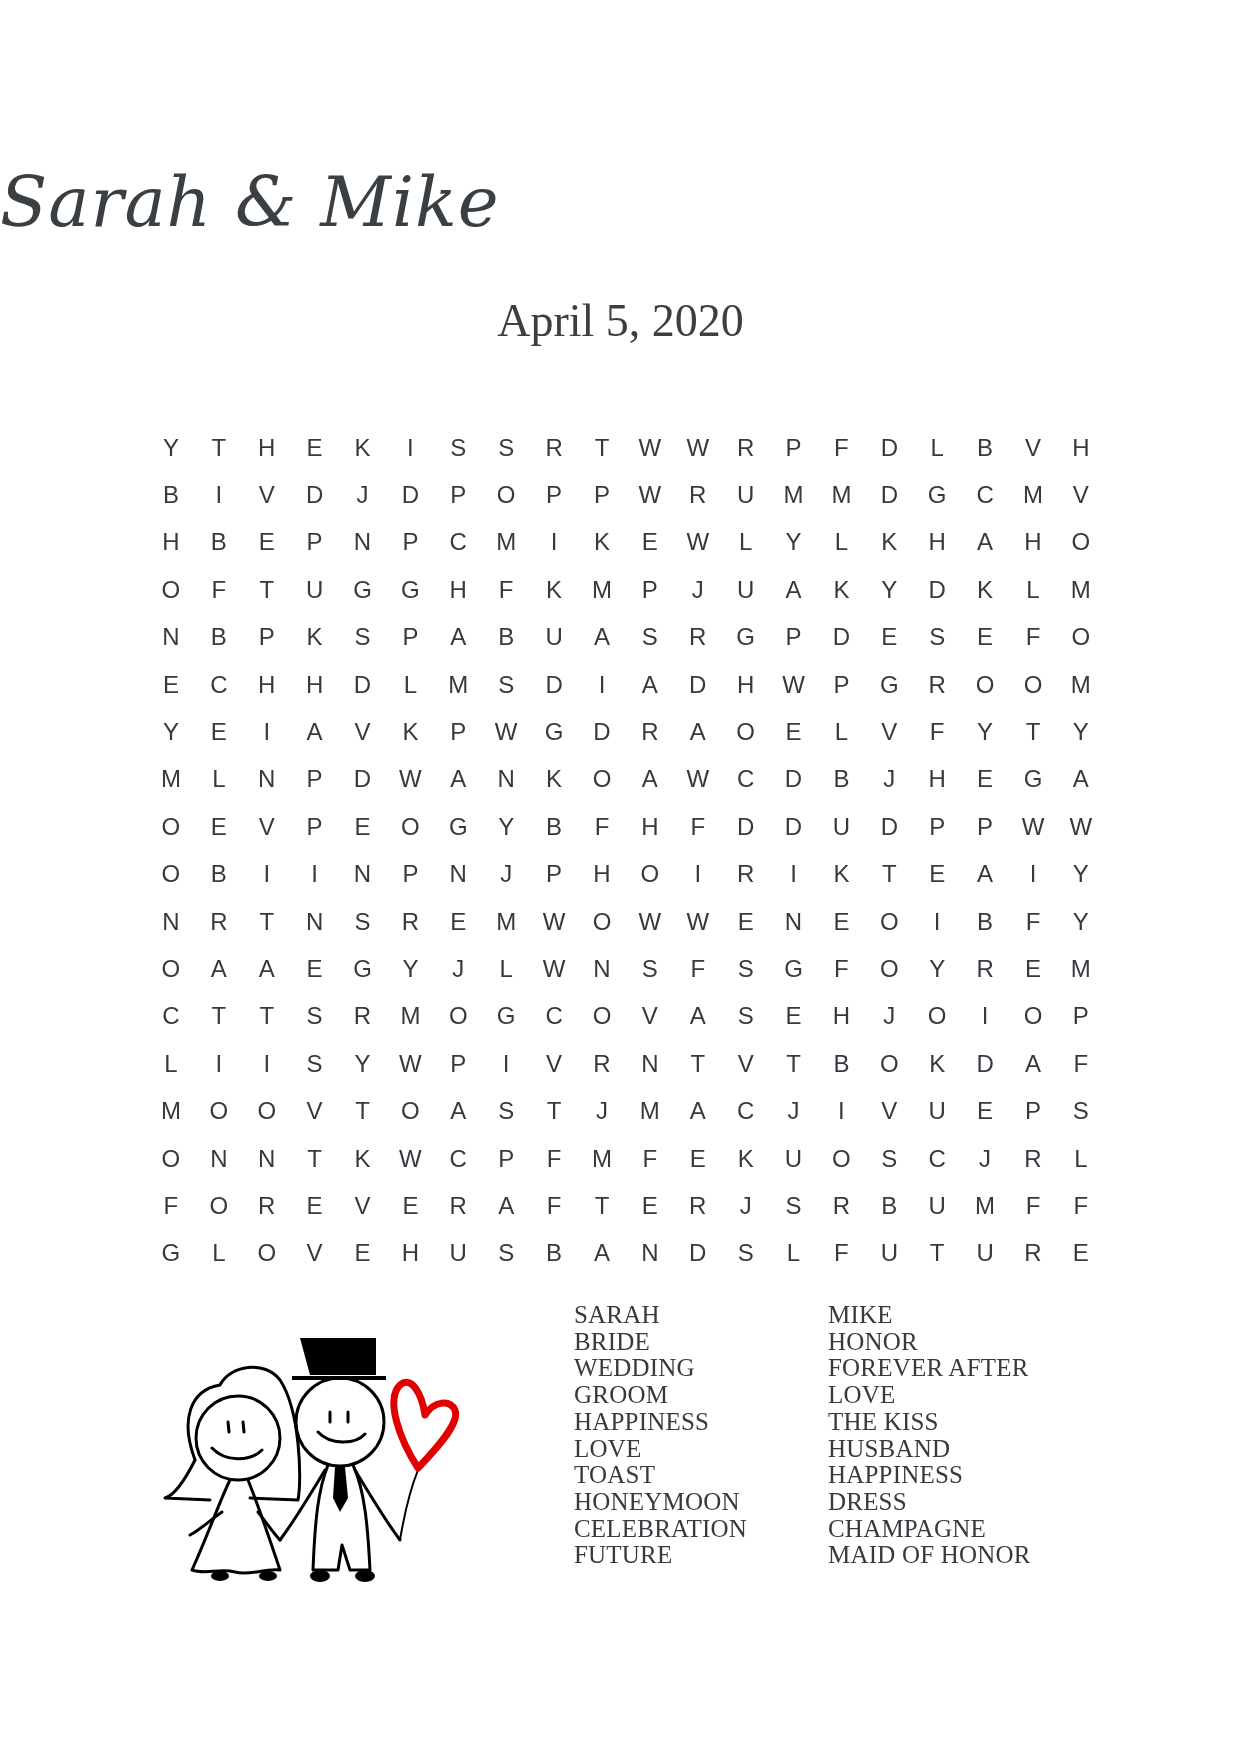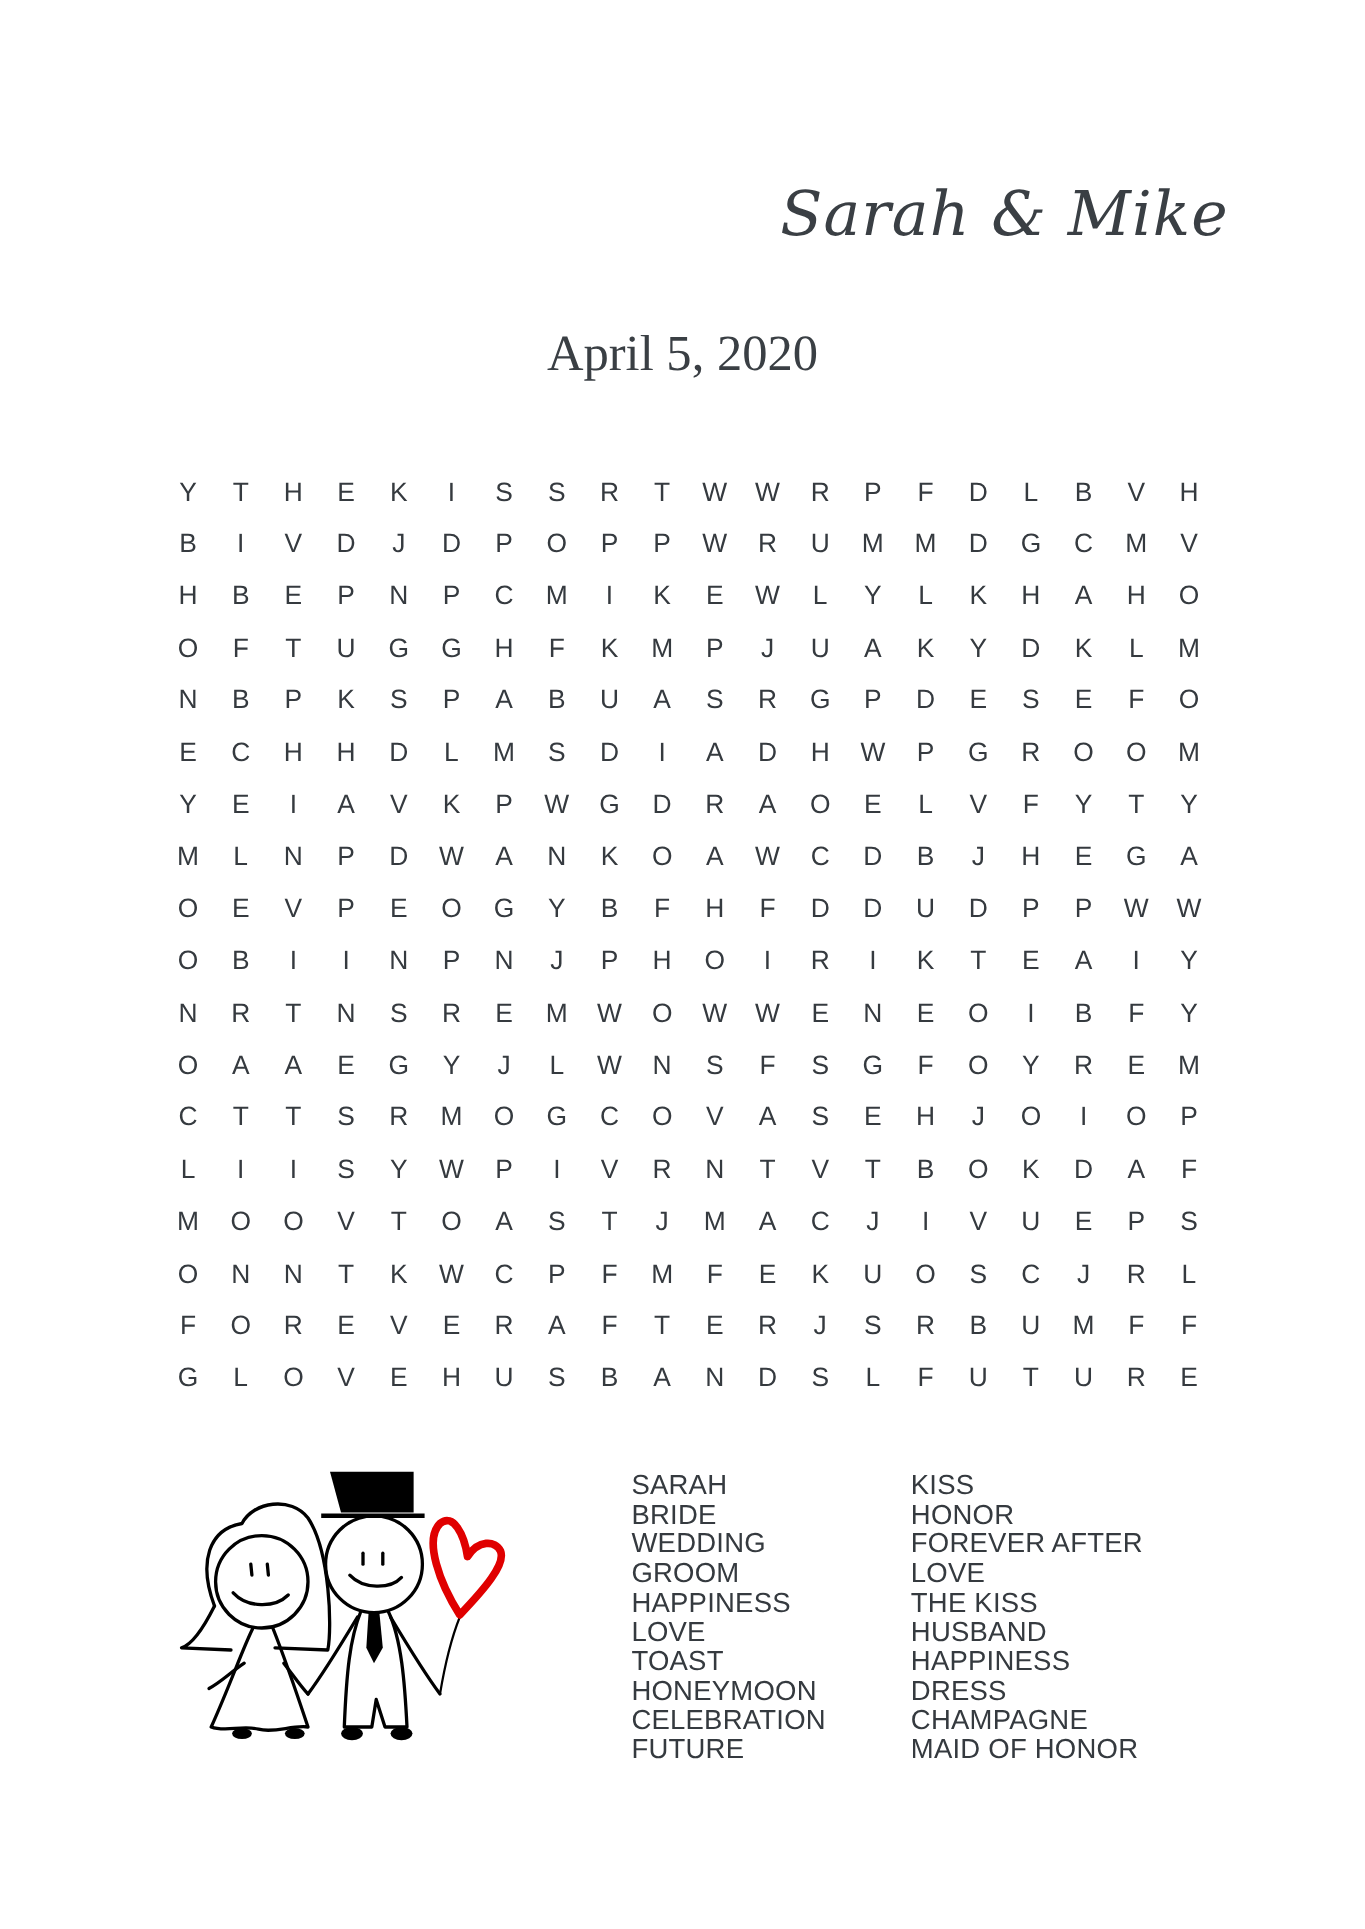--- a/index.html
+++ b/index.html
@@ -1,31 +1,31 @@
 <!DOCTYPE html>
 <html><head>
 <meta charset="utf-8">
 <style>
   html, body { margin:0; padding:0; background:#ffffff; }
   body { width:1241px; height:1754px; position:relative; overflow:hidden;
          font-family:"DejaVu Sans", sans-serif; color:#353a3f; }
-  .title { position:absolute; left:0; width:1117px; top:168px; text-align:right;
-           font-family:"DejaVu Serif", serif; font-style:italic; font-size:56px;
+  .title { position:absolute; left:0; width:1117px; top:168px; text-align:left;
+           font-family:"DejaVu Serif", serif; font-style:italic; font-size:69px;
            color:#3a3f44; letter-spacing:1px; line-height:1; }
   .date { position:absolute; left:0; width:1241px; top:298px; text-align:center;
           font-family:Liberation Serif, serif; font-size:46px; color:#3a3f44;
           line-height:1; }
   .grid { position:absolute; left:147px; top:424px; width:958px;
           display:grid; grid-template-columns:repeat(20, 47.9px);
           grid-auto-rows:47.4px; }
   .cell { display:flex; align-items:center; justify-content:center;
           font-family:"Liberation Sans", sans-serif; font-size:24px;
           color:#353a3f; letter-spacing:0; }
   .art { position:absolute; left:150px; top:1330px; width:330px; height:280px; }
-  .words { position:absolute; top:1337px; font-family:Liberation Sans, sans-serif;
+  .words { position:absolute; top:1302px; font-family:Liberation Serif, serif;
            font-size:25px; line-height:26.7px; color:#353a3f; letter-spacing:0.2px; }
   .words div { white-space:nowrap; }
   .w1 { left:574px; }
   .w2 { left:828px; }
 </style>
 </head>
 <body>
 
 <div>
   <div class="title">Sarah &amp; Mike</div>
@@ -440,21 +440,21 @@
       <div>WEDDING</div>
       <div>GROOM</div>
       <div>HAPPINESS</div>
       <div>LOVE</div>
       <div>TOAST</div>
       <div>HONEYMOON</div>
       <div>CELEBRATION</div>
       <div>FUTURE</div>
     </div>
   <div class="words w2" id="words2">
-      <div>KISS</div>
+      <div>MIKE</div>
       <div>HONOR</div>
       <div>FOREVER AFTER</div>
       <div>LOVE</div>
       <div>THE KISS</div>
       <div>HUSBAND</div>
       <div>HAPPINESS</div>
       <div>DRESS</div>
       <div>CHAMPAGNE</div>
       <div>MAID OF HONOR</div>
     </div>

